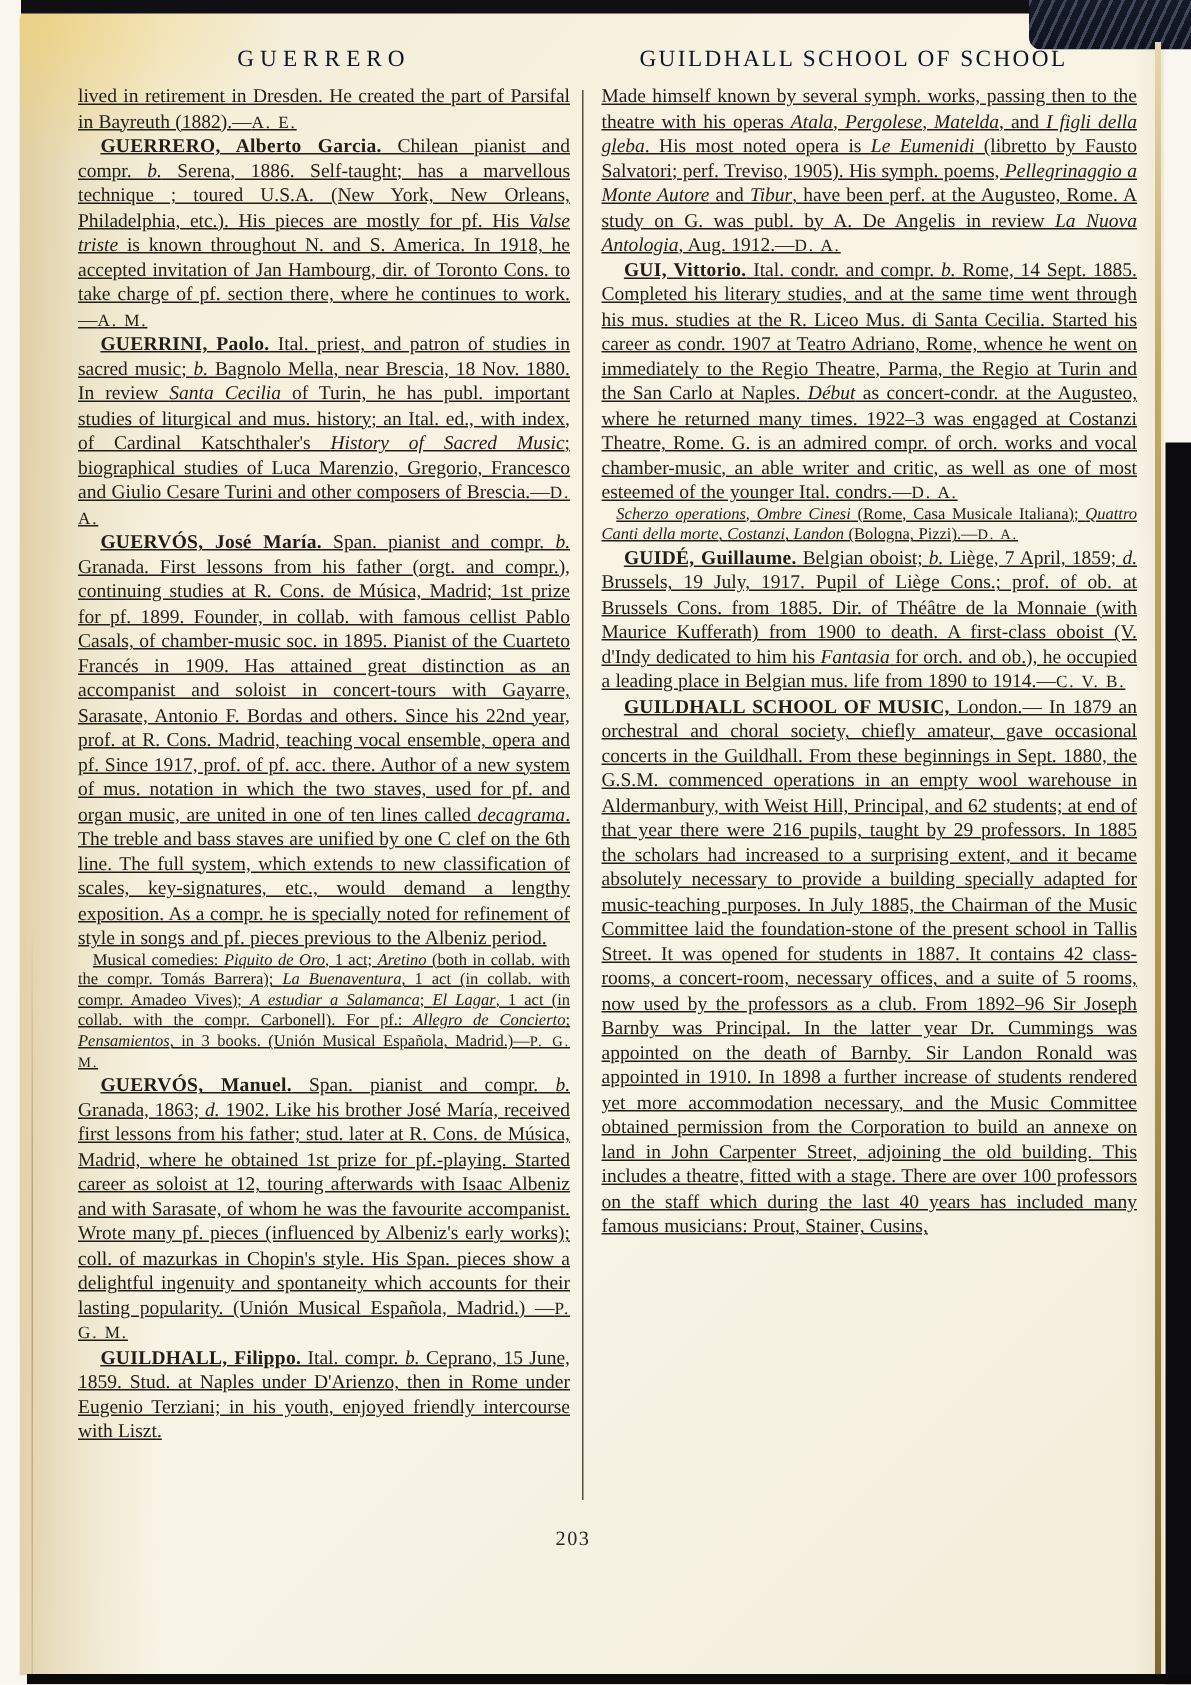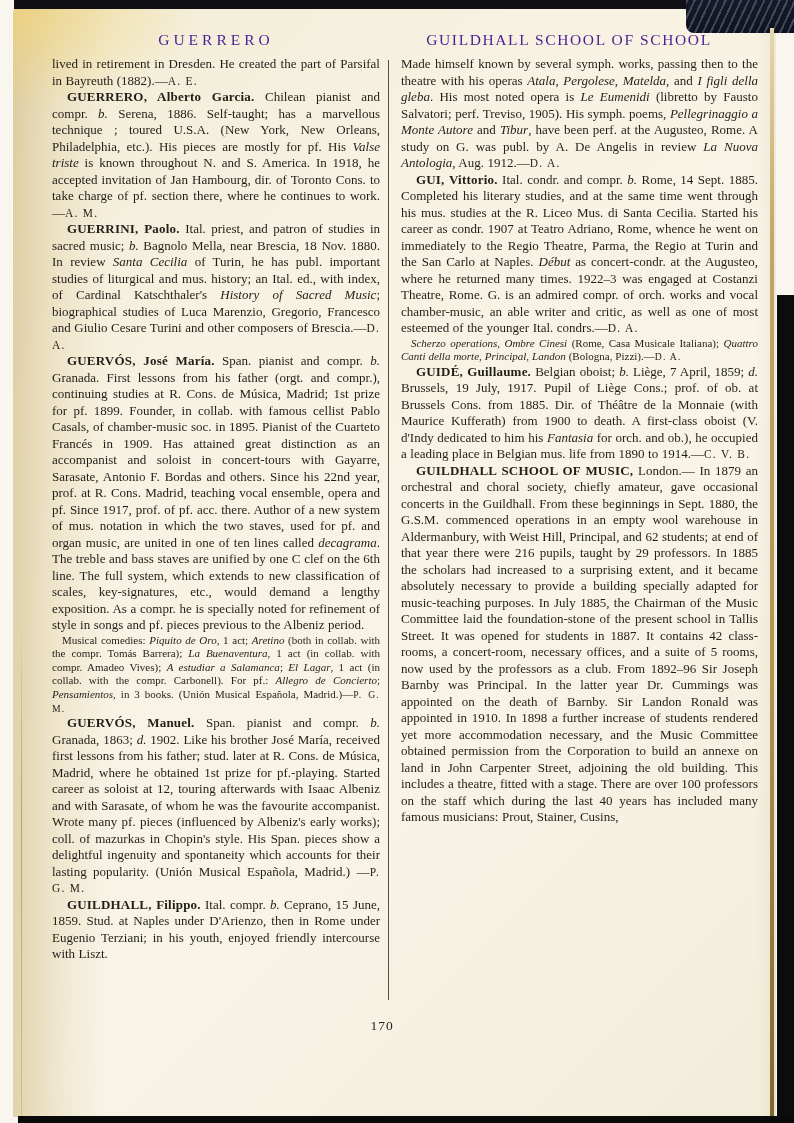--- a/index.html
+++ b/index.html
@@ -32,31 +32,31 @@
   .corner-tr{
     position:absolute;right:0;top:0;width:108px;height:33px;
     background:
       repeating-linear-gradient(115deg, rgba(150,160,190,.35) 0 2px, rgba(20,24,40,0) 2px 7px),
       linear-gradient(#161a28,#10131f);
     border-radius:0 0 0 8px;
   }
   .gold-edge{position:absolute;right:20px;top:28px;bottom:5px;width:4px;
     background:linear-gradient(to bottom,#e6d7ae 0%,#c2a663 20%,#b1924f 60%,#7e672f 100%);}
   
-  .heads{position:absolute;left:52px;top:31px;width:706px;display:flex;color:#4c1d95;}
+  .heads{position:absolute;left:52px;top:31px;width:706px;display:flex;color:#0f172a;}
   .head{font-size:15.5px;letter-spacing:4px;text-align:center;white-space:nowrap;}
   .head-left{width:328px;}
   .head-right{flex:1;letter-spacing:1.6px;}
   
   .columns{position:absolute;left:52px;top:56px;width:706px;height:952px;display:flex;color:#211e18;}
   .col{text-align:justify;}
   .col-left{width:328px;}
   .col-right{flex:1;}
   .divider{width:1px;background:#55503f;margin:4px 12px 8px 8px;}
-  .para{margin:0;font-size:13px;line-height:1.27;word-spacing:.02em;}
+  .para{margin:0;font-size:13px;line-height:1.27;word-spacing:.02em;text-decoration:underline;}
   .para.entry{text-indent:1.15em;}
   .para.continuation{text-indent:0;}
   .para.works{font-size:11px;line-height:1.24;text-indent:.9em;}
   .para b{font-weight:bold;letter-spacing:.2px;}
   .para i{font-style:italic;}
   .sc{font-size:.88em;letter-spacing:1.2px;}
   
   .page-number{position:absolute;left:0;right:30px;top:1018px;text-align:center;
     font-size:13.5px;color:#27241d;letter-spacing:1px;}
 </style>
@@ -86,20 +86,20 @@
         <p class="para entry"><b>GUERRINI, Paolo.</b>  Ital. priest, and patron of studies in sacred music;  <i>b.</i> Bagnolo Mella, near Brescia, 18 Nov. 1880.  In review <i>Santa Cecilia</i> of Turin, he has publ. important studies of liturgical and mus. history;  an Ital. ed., with index, of Cardinal Katschthaler's <i>History of Sacred Music</i>;  biographical studies of Luca Marenzio, Gregorio, Francesco and Giulio Cesare Turini and other composers of Brescia.—<span class="sc">D. A.</span></p>
         <p class="para entry"><b>GUERVÓS, José María.</b>  Span. pianist and compr.  <i>b.</i> Granada.  First lessons from his father (orgt. and compr.), continuing studies at R. Cons. de Música, Madrid;  1st prize for pf. 1899.  Founder, in collab. with famous cellist Pablo Casals, of chamber-music soc. in 1895. Pianist of the Cuarteto Francés in 1909.  Has attained great distinction as an accompanist and soloist in concert-tours with Gayarre, Sarasate, Antonio F. Bordas and others.  Since his 22nd year, prof. at R. Cons. Madrid, teaching vocal ensemble, opera and pf.  Since 1917, prof. of pf. acc. there.  Author of a new system of mus. notation in which the two staves, used for pf. and organ music, are united in one of ten lines called <i>decagrama</i>.  The treble and bass staves are unified by one C clef on the 6th line.  The full system, which extends to new classification of scales, key-signatures, etc., would demand a lengthy exposition.  As a compr. he is specially noted for refinement of style in songs and pf. pieces previous to the Albeniz period.</p>
         <p class="para works">Musical comedies: <i>Piquito de Oro</i>, 1 act;  <i>Aretino</i> (both in collab. with the compr. Tomás Barrera); <i>La Buenaventura</i>, 1 act (in collab. with compr. Amadeo Vives);  <i>A estudiar a Salamanca</i>;  <i>El Lagar</i>, 1 act (in collab. with the compr. Carbonell).  For pf.: <i>Allegro de Concierto</i>;  <i>Pensamientos</i>, in 3 books. (Unión Musical Española, Madrid.)—<span class="sc">P. G. M.</span></p>
         <p class="para entry"><b>GUERVÓS, Manuel.</b>  Span. pianist and compr. <i>b.</i> Granada, 1863;  <i>d.</i> 1902.  Like his brother José María, received first lessons from his  father; stud. later at R. Cons. de Música, Madrid, where he obtained 1st prize for pf.-playing.  Started career as soloist at 12, touring afterwards with Isaac Albeniz and with Sarasate, of whom he was the favourite accompanist.  Wrote many pf. pieces (influenced by Albeniz's early works); coll. of mazurkas in Chopin's style.  His Span. pieces show a delightful ingenuity and spontaneity which accounts for their lasting popularity.  (Unión Musical Española, Madrid.) —<span class="sc">P. G. M.</span></p>
         <p class="para entry"><b>GUILDHALL, Filippo.</b> Ital. compr. <i>b.</i> Ceprano, 15 June, 1859.  Stud. at Naples under D'Arienzo, then in Rome under Eugenio Terziani;  in his youth, enjoyed friendly intercourse with Liszt.</p>
       </div>
     <div class="divider"></div>
     <div class="col col-right">
         <p class="para continuation">Made himself known by several symph. works, passing then to the theatre with his operas <i>Atala</i>, <i>Pergolese</i>, <i>Matelda</i>, and <i>I figli della gleba</i>. His most noted opera is <i>Le Eumenidi</i> (libretto by Fausto Salvatori;  perf. Treviso, 1905).  His symph. poems, <i>Pellegrinaggio a Monte Autore</i> and <i>Tibur</i>, have been perf. at the Augusteo, Rome.  A study on G. was publ. by A. De Angelis in review <i>La Nuova Antologia</i>, Aug. 1912.—<span class="sc">D. A.</span></p>
         <p class="para entry"><b>GUI, Vittorio.</b>  Ital. condr. and compr. <i>b.</i> Rome, 14 Sept. 1885.  Completed his literary studies, and at the same time went through his mus. studies at the R. Liceo Mus. di Santa Cecilia.  Started his career as condr. 1907 at Teatro Adriano, Rome, whence he went on immediately to the Regio Theatre, Parma, the Regio at Turin and the San Carlo at Naples. <i>Début</i> as concert-condr. at the Augusteo, where he returned many times.  1922–3 was engaged at Costanzi Theatre, Rome.  G. is an admired compr. of orch. works and vocal chamber-music, an able writer and critic, as well as one of most esteemed of the younger Ital. condrs.—<span class="sc">D. A.</span></p>
-        <p class="para works"><i>Scherzo operations</i>, <i>Ombre Cinesi</i> (Rome, Casa Musicale Italiana);  <i>Quattro Canti della morte</i>, <i>Principal</i>, <i>Landon</i> (Bologna, Pizzi).—<span class="sc">D. A.</span></p>
+        <p class="para works"><i>Scherzo operations</i>, <i>Ombre Cinesi</i> (Rome, Casa Musicale Italiana);  <i>Quattro Canti della morte</i>, <i>Costanzi</i>, <i>Landon</i> (Bologna, Pizzi).—<span class="sc">D. A.</span></p>
         <p class="para entry"><b>GUIDÉ, Guillaume.</b>  Belgian oboist;  <i>b.</i> Liège, 7 April, 1859;  <i>d.</i> Brussels, 19 July, 1917. Pupil of Liège Cons.;  prof. of ob. at Brussels Cons. from 1885.  Dir. of Théâtre de la Monnaie (with Maurice Kufferath) from 1900 to death.  A first-class oboist (V. d'Indy dedicated to him his <i>Fantasia</i> for orch. and ob.), he occupied a leading place in Belgian mus. life from 1890 to 1914.—<span class="sc">C. V. B.</span></p>
         <p class="para entry"><b>GUILDHALL SCHOOL OF MUSIC,</b> London.— In 1879 an orchestral and choral society, chiefly amateur, gave occasional concerts in the Guildhall.  From these beginnings in Sept. 1880, the G.S.M. commenced operations in an empty wool warehouse in Aldermanbury, with Weist Hill, Principal, and 62 students;  at end of that year there were 216 pupils, taught by 29 professors. In 1885 the scholars had increased to a surprising extent, and it became absolutely necessary to provide a building specially adapted for music-teaching purposes.  In July 1885, the Chairman of the Music Committee laid the foundation-stone of the present school in Tallis Street.  It was opened for students in 1887.  It contains 42 class-rooms, a concert-room, necessary offices, and a suite of 5 rooms, now used by the professors as a club.   From 1892–96 Sir Joseph Barnby was Principal.  In the latter year Dr. Cummings was appointed on the death of Barnby.  Sir Landon Ronald was appointed in 1910.  In 1898 a further increase of students rendered yet more accommodation necessary, and the Music Committee obtained permission from the Corporation to build an annexe on land in John Carpenter Street, adjoining the old building.  This includes a theatre, fitted with a stage.  There are over 100 professors on the staff which during the last 40 years has included many famous musicians:  Prout,  Stainer,  Cusins,</p>
       </div>
   </div>
 
-  <div class="page-number">170</div>
+  <div class="page-number">203</div>
 </div>
 
 </body></html>

